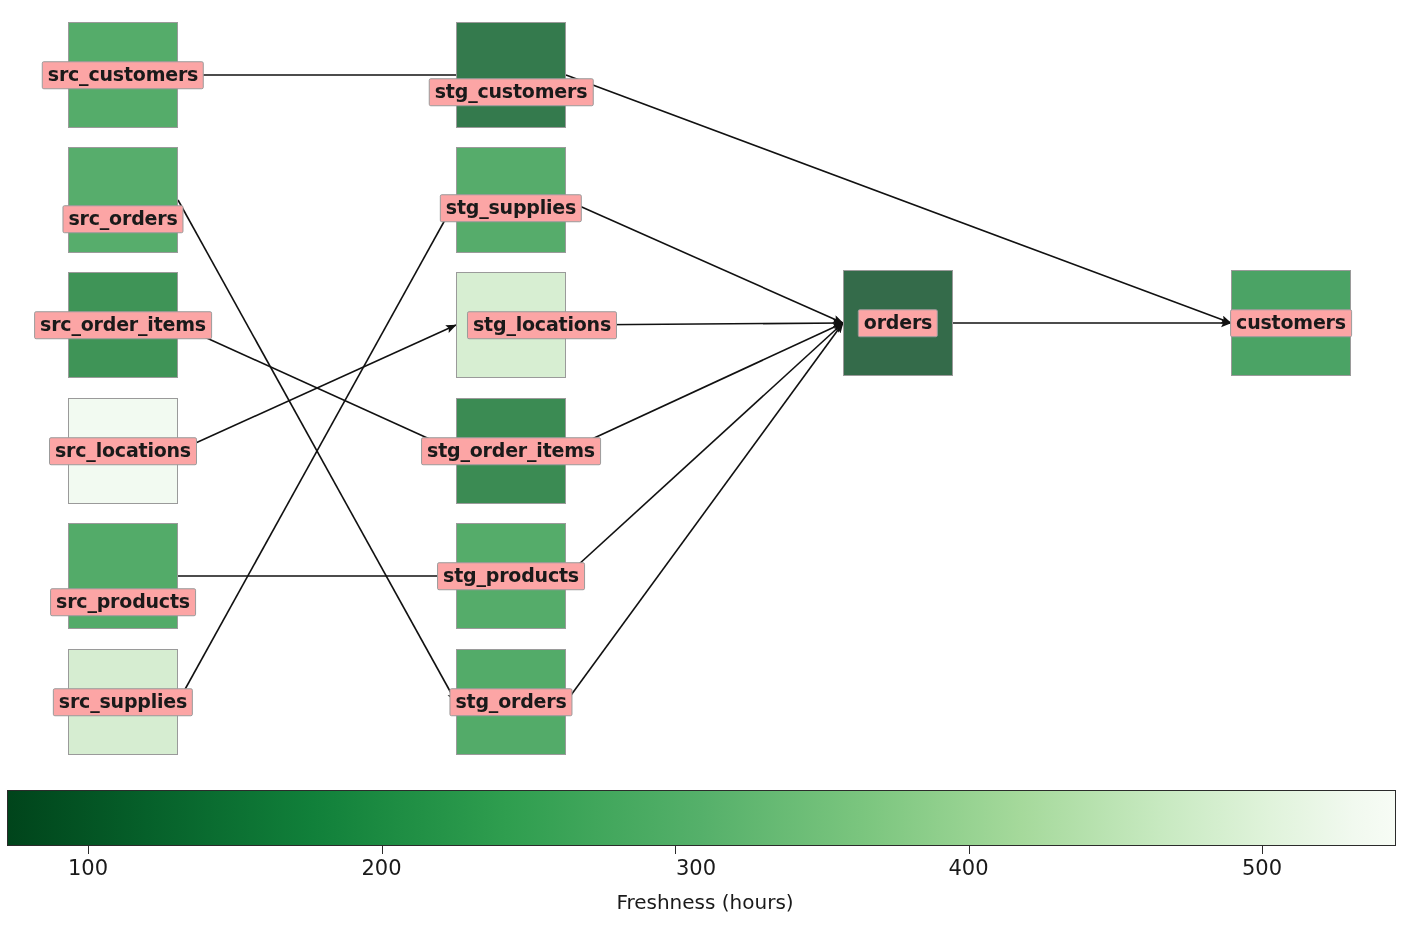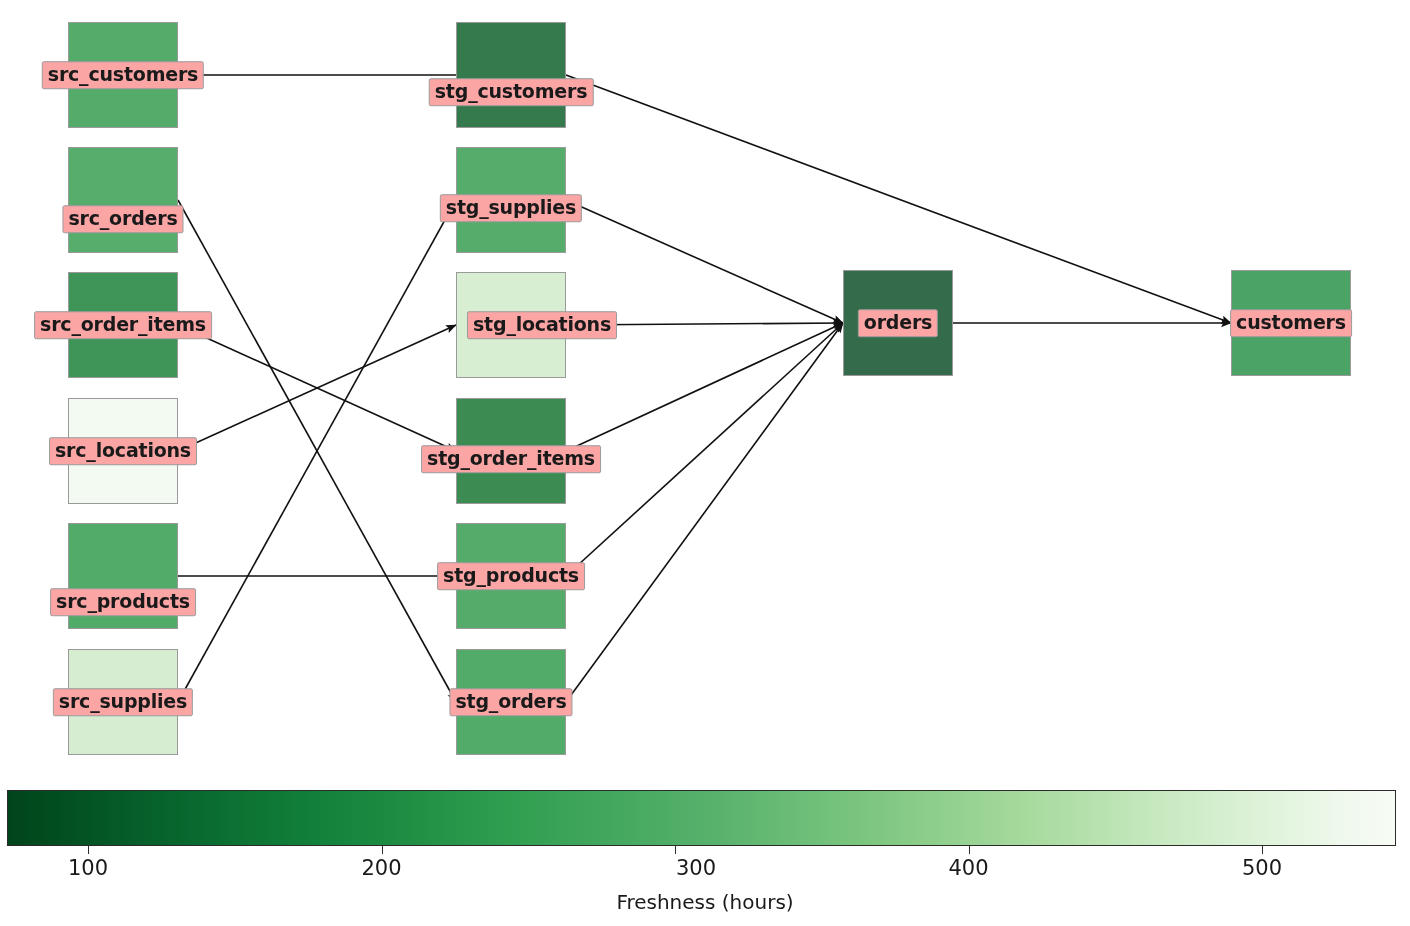--- a/index.html
+++ b/index.html
@@ -136,21 +136,21 @@
     <div id="node-labels">
         <div class="node-label" style="left: 123px; top: 75px;">src_customers</div>
         <div class="node-label" style="left: 123px; top: 200px; margin-top: 19px;">src_orders</div>
         <div class="node-label" style="left: 123px; top: 325px;">src_order_items</div>
         <div class="node-label" style="left: 123px; top: 451px;">src_locations</div>
         <div class="node-label" style="left: 123px; top: 602px;">src_products</div>
         <div class="node-label" style="left: 123px; top: 702px;">src_supplies</div>
         <div class="node-label" style="left: 511px; top: 75px; margin-top: 17px;">stg_customers</div>
         <div class="node-label" style="left: 511px; top: 208px;">stg_supplies</div>
         <div class="node-label" style="left: 542px; top: 325px;">stg_locations</div>
-        <div class="node-label" style="left: 511px; top: 451px; margin-top: 8px;">stg_order_items</div>
+        <div class="node-label" style="left: 511px; top: 451px;">stg_order_items</div>
         <div class="node-label" style="left: 511px; top: 576px;">stg_products</div>
         <div class="node-label" style="left: 511px; top: 702px;">stg_orders</div>
         <div class="node-label" style="left: 898px; top: 323px;">orders</div>
         <div class="node-label" style="left: 1291px; top: 323px;">customers</div>
       </div>
   </div>
 
   <div id="colorbar-area">
     <div id="colorbar-bar" style="background: linear-gradient(to right, rgb(0, 68, 27) 0%, rgb(6, 96, 42) 10%, rgb(17, 128, 58) 22%, rgb(47, 158, 79) 36%, rgb(85, 176, 106) 50%, rgb(124, 198, 127) 62%, rgb(165, 217, 155) 73%, rgb(199, 233, 192) 83%, rgb(224, 243, 219) 91%, rgb(241, 249, 239) 97%, rgb(247, 252, 245) 100%);"></div>
     <div id="colorbar-ticks">

